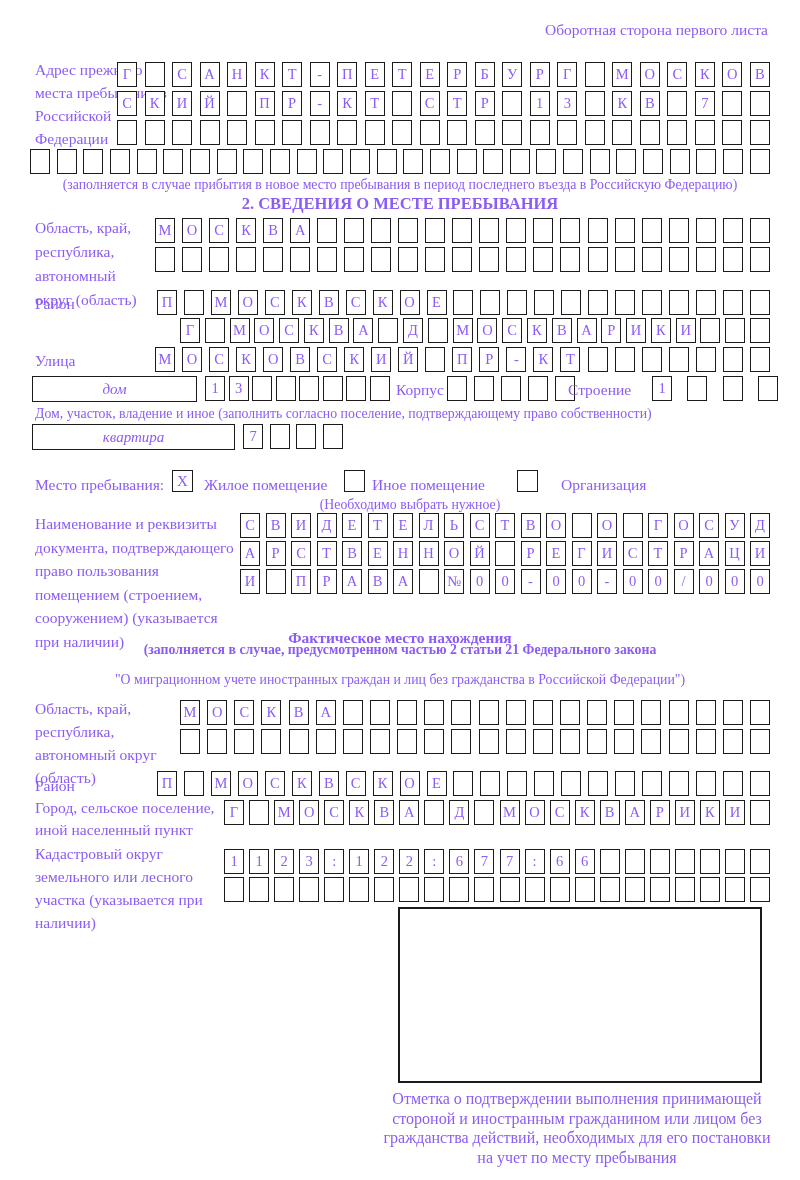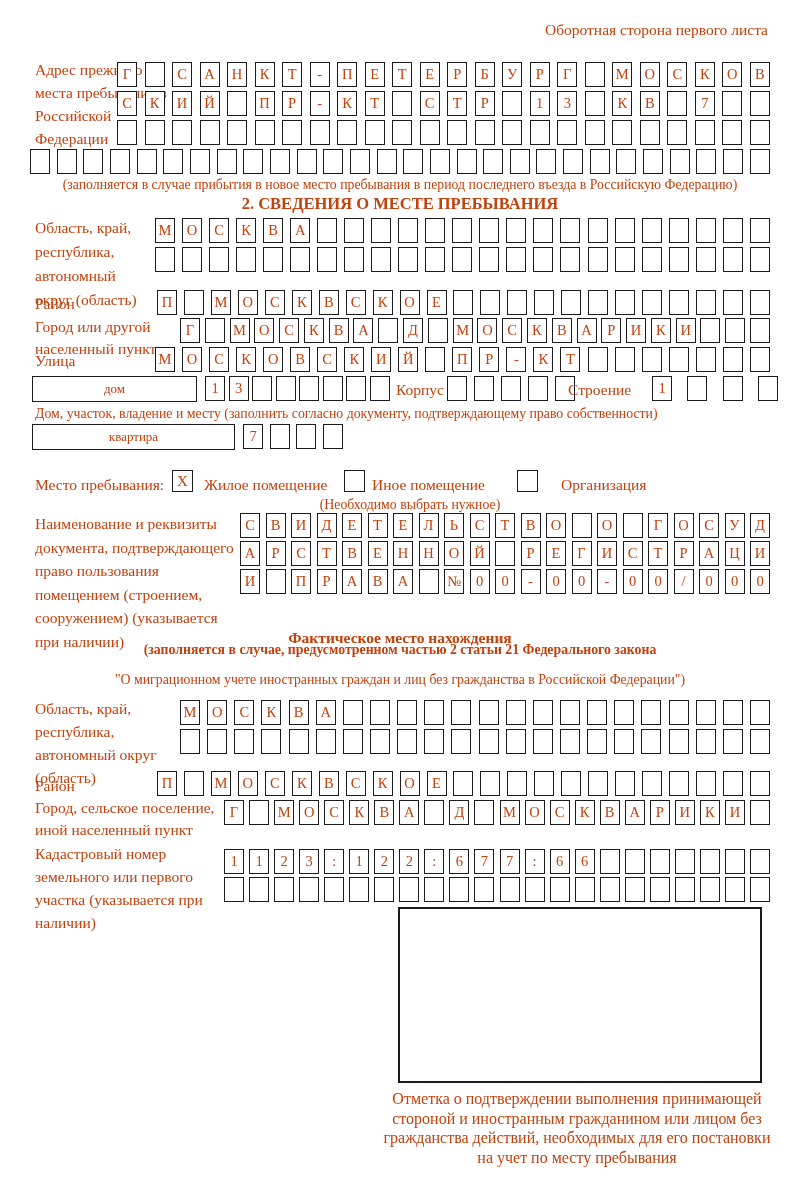--- a/index.html
+++ b/index.html
@@ -1,28 +1,28 @@
 <!DOCTYPE html>
 <html><head>
 <meta charset="utf-8">
 <style>
   html,body{margin:0;padding:0;background:#ffffff;}
   .page{position:relative;width:800px;height:1180px;background:#ffffff;
-        font-family:"Liberation Serif","DejaVu Serif",serif;color:#c2410c;overflow:hidden;}
+        font-family:"Liberation Serif","DejaVu Serif",serif;color:#8b5cf6;overflow:hidden;}
   .abs{position:absolute;}
   .lbl{font-size:15.5px;line-height:23px;}
   .cap{font-size:13.8px;}
   .ctr{text-align:center;left:0;width:800px;}
   .bold{font-weight:bold;}
   .boxrow{display:flex;justify-content:space-between;}
   .cell{width:20px;height:25px;border:1.6px solid #1b1b1b;box-sizing:border-box;
         display:flex;align-items:center;justify-content:center;
         font-size:14.5px;background:#fff;flex:0 0 20px;}
   .wrect{border:1.6px solid #1b1b1b;height:26px;box-sizing:border-box;
-         display:flex;align-items:center;justify-content:center;font-size:13px;}
+         display:flex;align-items:center;justify-content:center;font-size:15px;font-style:italic;}
   .cb{width:21px;height:22px;border:1.6px solid #1b1b1b;box-sizing:border-box;
       display:flex;align-items:center;justify-content:center;font-size:15px;}
   .stamp{border:2px solid #1b1b1b;box-sizing:border-box;background:#fff;}
 </style>
 </head>
 <body>
 
 <div class="page">
 
   <div class="abs lbl" style="top:18px;right:32px;">Оборотная сторона первого листа</div>
@@ -212,21 +212,20 @@
       <div class="cell"></div>
       <div class="cell"></div>
       <div class="cell"></div>
       <div class="cell"></div>
       <div class="cell"></div>
       <div class="cell"></div>
       <div class="cell"></div>
       <div class="cell"></div>
     </div>
 
-  <div class="abs lbl" style="left:35px;top:316px;width:142px;line-height:22px;">Город или другой населенный пункт</div>
   <div class="abs boxrow" style="left:180px;top:318px;width:590px;">
       <div class="cell">Г</div>
       <div class="cell"></div>
       <div class="cell">М</div>
       <div class="cell">О</div>
       <div class="cell">С</div>
       <div class="cell">К</div>
       <div class="cell">В</div>
       <div class="cell">А</div>
       <div class="cell"></div>
@@ -293,21 +292,21 @@
       <div class="cell"></div>
       <div class="cell"></div>
     </div>
   <div class="abs lbl" style="left:568px;top:378px;">Строение</div>
   <div class="abs boxrow" style="left:652px;top:376px;width:126px;">
       <div class="cell">1</div>
       <div class="cell"></div>
       <div class="cell"></div>
       <div class="cell"></div>
     </div>
-  <div class="abs cap" style="left:35px;top:406px;">Дом, участок, владение и месту (заполнить согласно документу, подтверждающему право собственности)</div>
+  <div class="abs cap" style="left:35px;top:406px;">Дом, участок, владение и иное (заполнить согласно поселение, подтверждающему право собственности)</div>
 
   <div class="abs wrect" style="left:32px;top:424px;width:203px;">квартира</div>
   <div class="abs boxrow" style="left:243px;top:424px;width:100px;">
       <div class="cell">7</div>
       <div class="cell"></div>
       <div class="cell"></div>
       <div class="cell"></div>
     </div>
 
   <div class="abs lbl" style="left:35px;top:473px;">Место пребывания:</div>
@@ -490,21 +489,21 @@
       <div class="cell">К</div>
       <div class="cell">В</div>
       <div class="cell">А</div>
       <div class="cell">Р</div>
       <div class="cell">И</div>
       <div class="cell">К</div>
       <div class="cell">И</div>
       <div class="cell"></div>
     </div>
 
-  <div class="abs lbl" style="left:35px;top:842px;width:178px;line-height:23px;">Кадастровый номер земельного или первого участка (указывается при наличии)</div>
+  <div class="abs lbl" style="left:35px;top:842px;width:178px;line-height:23px;">Кадастровый округ земельного или лесного участка (указывается при наличии)</div>
   <div class="abs boxrow" style="left:224px;top:849px;width:546px;">
       <div class="cell">1</div>
       <div class="cell">1</div>
       <div class="cell">2</div>
       <div class="cell">3</div>
       <div class="cell">:</div>
       <div class="cell">1</div>
       <div class="cell">2</div>
       <div class="cell">2</div>
       <div class="cell">:</div>

